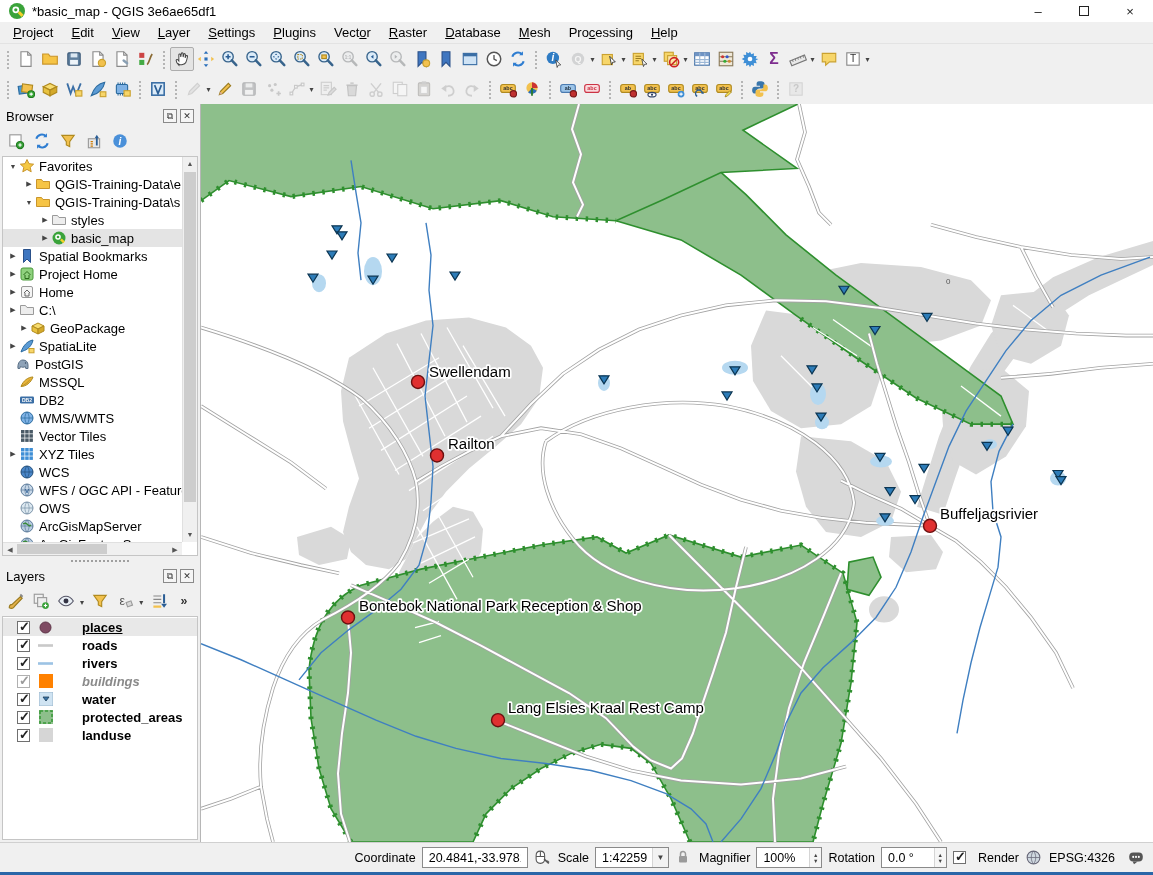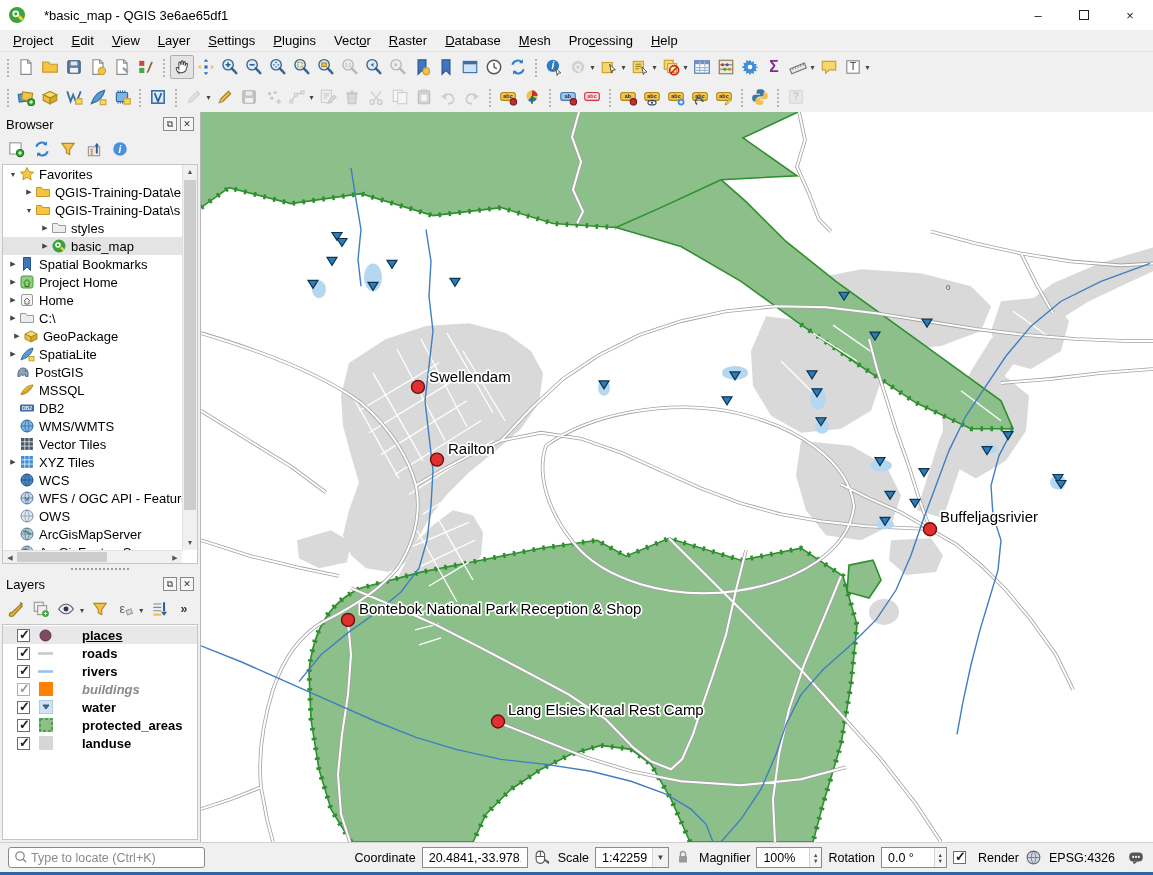--- a/index.html
+++ b/index.html
@@ -1,21 +1,21 @@
 <!DOCTYPE html>
 <html><head>
 <meta charset="utf-8">
 <style>
   * { margin:0; padding:0; box-sizing:border-box; }
   html,body { width:1153px; height:875px; overflow:hidden; }
   body { font-family:"Liberation Sans", sans-serif; font-size:13px; background:#f0f0f0; color:#000; }
   .window { width:1153px; height:875px; display:flex; flex-direction:column; background:#f0f0f0; }
 
   
-  .titlebar { height:30px; background:#fff; display:flex; align-items:center; padding-left:8px; flex:0 0 auto;gap:12px; }
+  .titlebar { height:22px; background:#fff; display:flex; align-items:center; padding-left:8px; flex:0 0 auto; }
   .titlebar .app-icon { width:18px; height:18px; margin-right:6px; }
   .titlebar .title { font-size:13px; }
   .win-controls { margin-left:auto; display:flex; height:100%; }
   .win-btn { width:46px; height:100%; display:flex; align-items:center; justify-content:center; font-size:13px; color:#222; }
   .maxbox { width:10px; height:10px; border:1px solid #222; display:inline-block; }
 
   
   .menubar { height:22px; background:#f0f0f0; display:flex; align-items:center; padding-left:4px; flex:0 0 auto; border-bottom:1px solid #e3e3e3; }
   .menu-item { padding:0 9px; cursor:default; }
   .menu-item u { text-decoration:underline; }
@@ -813,21 +813,21 @@
                   </svg></span>
                 <span class="t-label">Home</span>
               </div>
               <div class="tree-row" style="padding-left: 4px;">
                 <span class="expander">▶</span>
                 <span class="t-icon"><svg viewBox="0 0 16 16" width="16" height="16">
                     <path d="M1.5 3.5h5l1.5 2h6.5v7h-13z" fill="#ededed" stroke="#9a9a9a"></path>
                   </svg></span>
                 <span class="t-label">C:\</span>
               </div>
-              <div class="tree-row" style="padding-left: 8px;">
+              <div class="tree-row" style="padding-left: 15px;">
                 <span class="expander">▶</span>
                 <span class="t-icon"><svg viewBox="0 0 16 16" width="16" height="16">
                     <path d="M2 6l6-3 6 3-6 3z" fill="#f7dc6f" stroke="#b08a1f"></path>
                     <path d="M2 6v5l6 3v-5z" fill="#e8c23f" stroke="#b08a1f"></path>
                     <path d="M14 6v5l-6 3v-5z" fill="#d4a92a" stroke="#b08a1f"></path>
                   </svg></span>
                 <span class="t-label">GeoPackage</span>
               </div>
               <div class="tree-row" style="padding-left: 4px;">
                 <span class="expander">▶</span>
@@ -1226,29 +1226,20 @@
             <text x="739" y="412" font-size="15" font-family="&quot;Liberation Sans&quot;, sans-serif" fill="#000000" stroke="#ffffff" stroke-width="3.4" paint-order="stroke" stroke-linejoin="round">Buffeljagsrivier</text>
             <text x="158" y="504" font-size="15" font-family="&quot;Liberation Sans&quot;, sans-serif" fill="#000000" stroke="#ffffff" stroke-width="3.4" paint-order="stroke" stroke-linejoin="round">Bontebok National Park Reception &amp; Shop</text>
             <text x="307" y="605" font-size="15" font-family="&quot;Liberation Sans&quot;, sans-serif" fill="#000000" stroke="#ffffff" stroke-width="3.4" paint-order="stroke" stroke-linejoin="round">Lang Elsies Kraal Rest Camp</text>
             <text x="745" y="179" font-size="8" fill="#555">0</text>
           </g>
       </svg>
     </div>
   </div>
 
   <div class="statusbar">
-    <div class="locate">
-      <span class="ico18">
-        <svg viewBox="0 0 16 16" width="16" height="16">
-            <circle cx="7" cy="7" r="4.2" fill="none" stroke="#8a8a8a" stroke-width="1.3"></circle>
-            <path d="M10 10l3.2 3.2" stroke="#8a8a8a" stroke-width="1.3"></path>
-          </svg>
-      </span>
-      <input placeholder="Type to locate (Ctrl+K)" style="">
-    </div>
     <div class="sb-spring"></div>
     <span class="sb-label">Coordinate</span>
     <input class="sb-field coord" value="20.4841,-33.9781" style="">
     <span class="ico18">
       <svg viewBox="0 0 16 16" width="17" height="17">
           <path d="M6 2c2.5 0 4 1.8 4 4v3.5c0 2.2-1.5 4-4 4s-4-1.8-4-4V6c0-2.2 1.5-4 4-4z" fill="#fff" stroke="#555"></path>
           <path d="M6 2v5M2 7h8" stroke="#555"></path>
           <path d="M9.5 9.5l4.5 4" stroke="#555" stroke-width="1.6"></path>
           <path d="M12 10.5l2.5 1-1.5 1z" fill="#555"></path>
         </svg>

